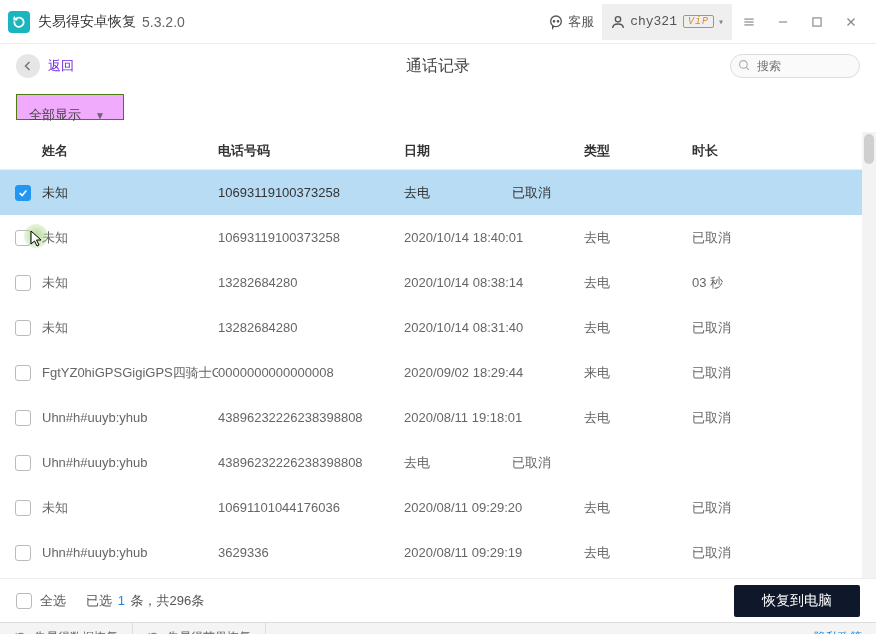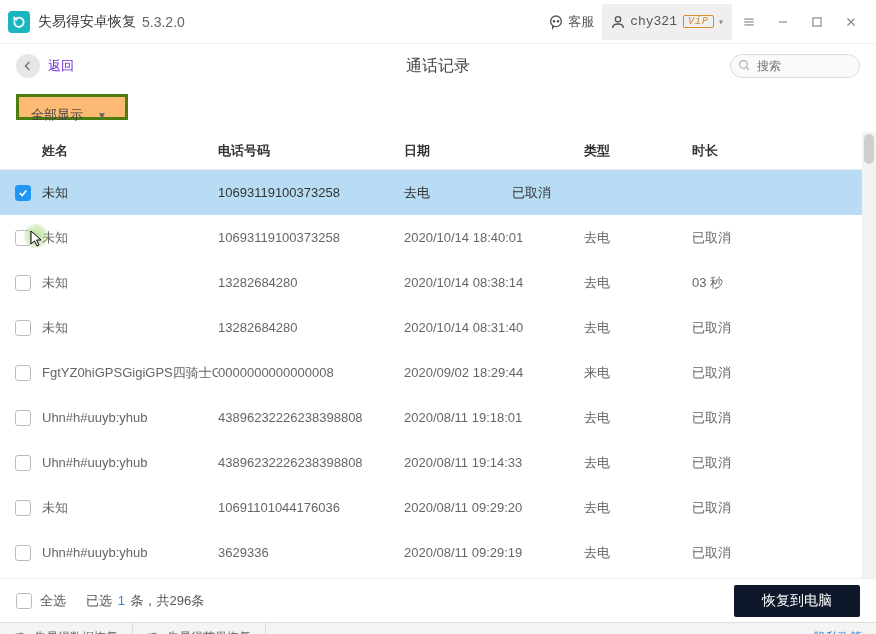--- a/index.html
+++ b/index.html
@@ -23,21 +23,21 @@
 .header-row { height: 44px; display: flex; align-items: center; padding: 0 16px; position: relative; }
 .back-btn { display: flex; align-items: center; cursor: pointer; color: #6d28d9; }
 .back-circle { width: 24px; height: 24px; border-radius: 50%; background: #e6e6e6; display: flex; align-items: center; justify-content: center; margin-right: 8px; }
 .page-title { position: absolute; left: 50%; transform: translateX(-50%); font-size: 16px; color: #444; }
 .search-wrap { margin-left: auto; position: relative; }
 .search-input { width: 130px; height: 24px; border: 1px solid #ddd; border-radius: 12px; padding: 0 10px 0 26px; font-size: 12px; color: #666; outline: none; background: #fafafa; }
 .search-icon { position: absolute; left: 8px; top: 5px; color: #aaa; }
 
 
 .filter-row { padding: 6px 16px 10px; }
-.filter-btn { height: 26px; border: 3px solid #4d7c0f; background: #fdba74; padding: 16px 18px 0 12px; display: inline-flex; align-items: center; cursor: pointer; font-size: 13px; color: #444; }
+.filter-btn { height: 26px; border: 1px solid #4d7c0f; background: #f0abfc; padding: 16px 18px 0 12px; display: inline-flex; align-items: center; cursor: pointer; font-size: 13px; color: #444; }
 .filter-btn .tri { margin-left: 14px; font-size: 10px; color: #666; }
 
 
 .table-wrap { position: relative; height: 446px; }
 .thead { display: flex; align-items: center; height: 38px; padding: 0 8px 0 8px; font-weight: 600; color: #333; border-bottom: 1px solid #eee; }
 .col-check { width: 30px; display: flex; align-items: center; justify-content: center; }
 .col-name { width: 180px; padding-left: 4px; overflow: hidden; white-space: nowrap; }
 .col-phone { width: 186px; overflow: hidden; white-space: nowrap; }
 .col-date { width: 180px; }
 .col-type { width: 108px; }
@@ -227,21 +227,20 @@
         <div class="col-date">2020/08/11 19:18:01</div>
         <div class="col-type">去电</div>
         <div class="col-dur">已取消</div>
       </div>
       <div class="row">
         <div class="col-check">
           <div class="checkbox"></div>
         </div>
         <div class="col-name">Uhn#h#uuyb:yhub</div>
         <div class="col-phone">43896232226238398808</div>
-        <div class="col-date">2020/08/11 19:14:33</div>
         <div class="col-type">去电</div>
         <div class="col-dur">已取消</div>
       </div>
       <div class="row">
         <div class="col-check">
           <div class="checkbox"></div>
         </div>
         <div class="col-name">未知</div>
         <div class="col-phone">10691101044176036</div>
         <div class="col-date">2020/08/11 09:29:20</div>

